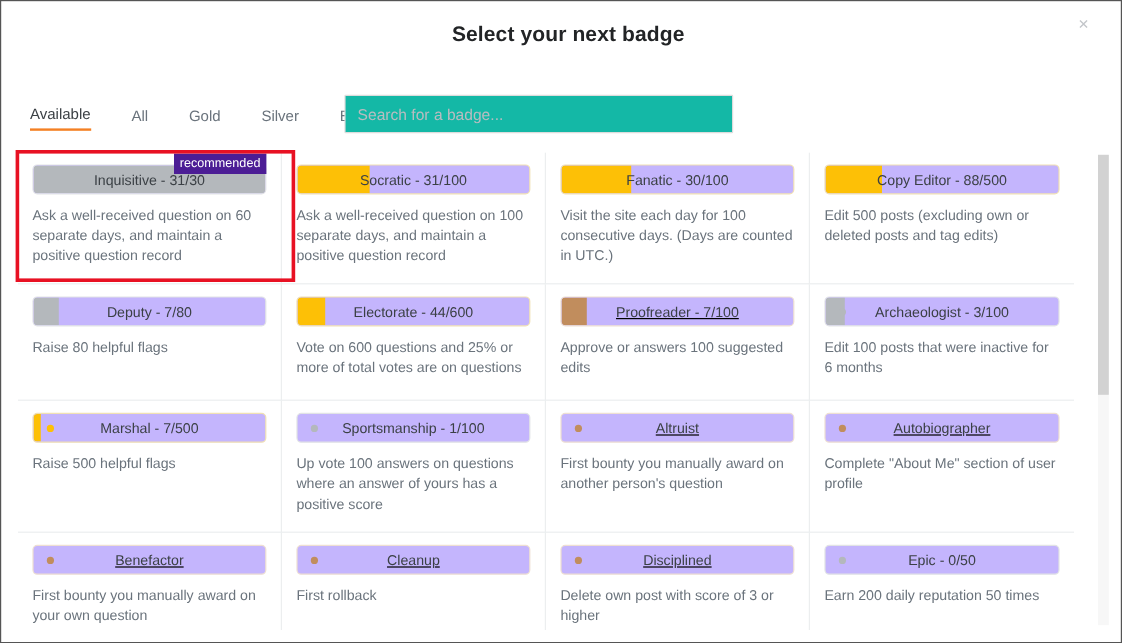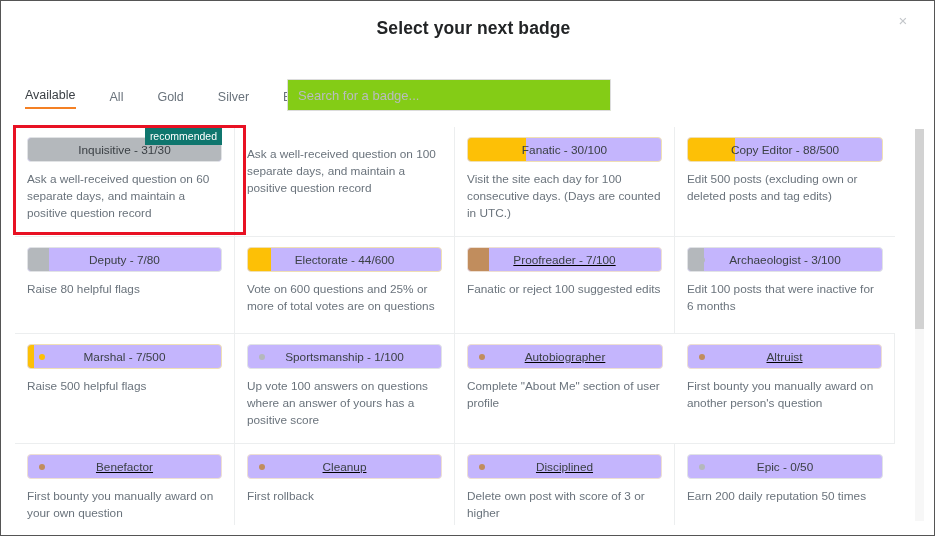--- a/index.html
+++ b/index.html
@@ -76,21 +76,21 @@
     border-bottom: 2px solid #f48024;
   }
 
   #search-input {
     position: absolute;
     left: 286px;
     top: 2px;
     width: 324px;
     height: 32px;
     border: 1px solid #dcdcdc;
-    background: #84cc16;
+    background: #14b8a6;
     font-family: "Liberation Sans", sans-serif;
     font-size: 13px;
     color: #3b4045;
     padding: 0 10px;
     outline: none;
     border-radius: 1px;
   }
   #search-input::placeholder { color: #b9bcc0; }
 
   
@@ -157,21 +157,21 @@
     font-size: 11.8px;
     line-height: 17px;
     color: #6a737c;
   }
 
   
   .recommended-tag {
     position: absolute;
     right: 12px;
     top: 1px;
-    background: #0f766e;
+    background: #4c1d95;
     color: #ffffff;
     font-size: 10.5px;
     line-height: 14px;
     padding: 1px 5px 2px 5px;
     z-index: 5;
     white-space: nowrap;
   }
 
   
   #highlight-box {
@@ -227,20 +227,24 @@
     <div id="badge-grid">
         <div class="badge-cell">
           <div class="recommended-tag">recommended</div>
           <div class="badge-pill silver">
             <div class="pill-fill" style="width: 100%; background: rgb(180, 184, 188);"></div>
             <span class="pill-label">Inquisitive - 31/30</span>
           </div>
           <div class="badge-desc">Ask a well-received question on 60 separate days, and maintain a positive question record</div>
         </div>
         <div class="badge-cell">
+          <div class="badge-pill gold">
+            <div class="pill-fill" style="width: 31%; background: rgb(253, 192, 6);"></div>
+            <span class="pill-label">Socratic - 31/100</span>
+          </div>
           <div class="badge-desc">Ask a well-received question on 100 separate days, and maintain a positive question record</div>
         </div>
         <div class="badge-cell">
           <div class="badge-pill gold">
             <div class="pill-fill" style="width: 30%; background: rgb(253, 192, 6);"></div>
             <span class="pill-label">Fanatic - 30/100</span>
           </div>
           <div class="badge-desc">Visit the site each day for 100 consecutive days. (Days are counted in UTC.)</div>
         </div>
         <div class="badge-cell col-last">
@@ -263,21 +267,21 @@
             <div class="pill-dot" style="background: rgb(253, 192, 6);"></div>
             <span class="pill-label">Electorate - 44/600</span>
           </div>
           <div class="badge-desc">Vote on 600 questions and 25% or more of total votes are on questions</div>
         </div>
         <div class="badge-cell">
           <div class="badge-pill bronze">
             <div class="pill-fill" style="width: 11%; background: rgb(193, 141, 93);"></div>
             <span class="pill-label">Proofreader - 7/100</span>
           </div>
-          <div class="badge-desc">Fanatic or reject 100 suggested edits</div>
+          <div class="badge-desc">Approve or answers 100 suggested edits</div>
         </div>
         <div class="badge-cell col-last">
           <div class="badge-pill silver">
             <div class="pill-fill" style="width: 8%; background: rgb(180, 184, 188);"></div>
             <div class="pill-dot" style="background: rgb(180, 184, 188);"></div>
             <span class="pill-label">Archaeologist - 3/100</span>
           </div>
           <div class="badge-desc">Edit 100 posts that were inactive for 6 months</div>
         </div>
         <div class="badge-cell">
@@ -288,33 +292,33 @@
           </div>
           <div class="badge-desc">Raise 500 helpful flags</div>
         </div>
         <div class="badge-cell">
           <div class="badge-pill silver">
             <div class="pill-dot" style="background: rgb(180, 184, 188);"></div>
             <span class="pill-label">Sportsmanship - 1/100</span>
           </div>
           <div class="badge-desc">Up vote 100 answers on questions where an answer of yours has a positive score</div>
         </div>
+        <div class="badge-cell">
+          <div class="badge-pill bronze">
+            <div class="pill-dot" style="background: rgb(193, 141, 93);"></div>
+            <span class="pill-label">Altruist</span>
+          </div>
+          <div class="badge-desc">First bounty you manually award on another person's question</div>
+        </div>
         <div class="badge-cell col-last">
           <div class="badge-pill bronze">
             <div class="pill-dot" style="background: rgb(193, 141, 93);"></div>
             <span class="pill-label">Autobiographer</span>
           </div>
           <div class="badge-desc">Complete "About Me" section of user profile</div>
-        </div>
-        <div class="badge-cell">
-          <div class="badge-pill bronze">
-            <div class="pill-dot" style="background: rgb(193, 141, 93);"></div>
-            <span class="pill-label">Altruist</span>
-          </div>
-          <div class="badge-desc">First bounty you manually award on another person's question</div>
         </div>
         <div class="badge-cell no-bottom">
           <div class="badge-pill bronze">
             <div class="pill-dot" style="background: rgb(193, 141, 93);"></div>
             <span class="pill-label">Benefactor</span>
           </div>
           <div class="badge-desc">First bounty you manually award on your own question</div>
         </div>
         <div class="badge-cell no-bottom">
           <div class="badge-pill bronze">

